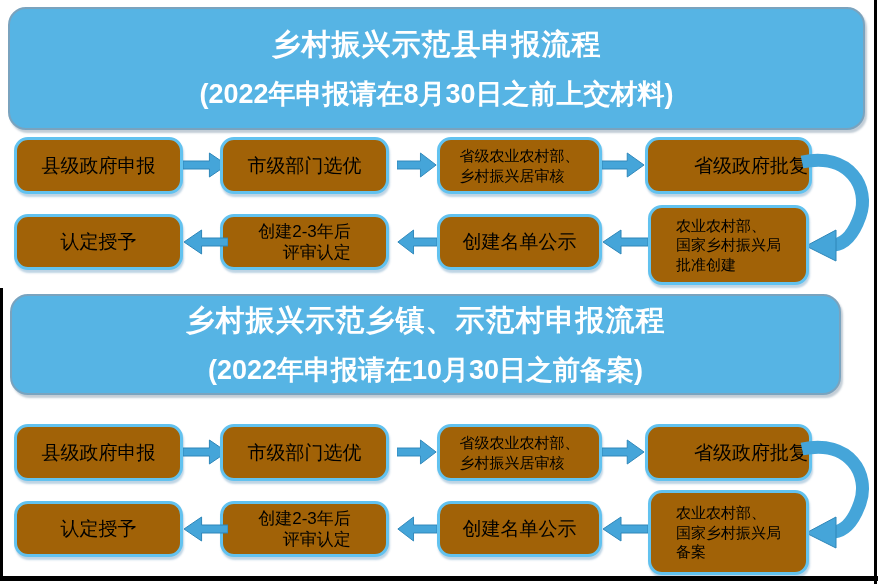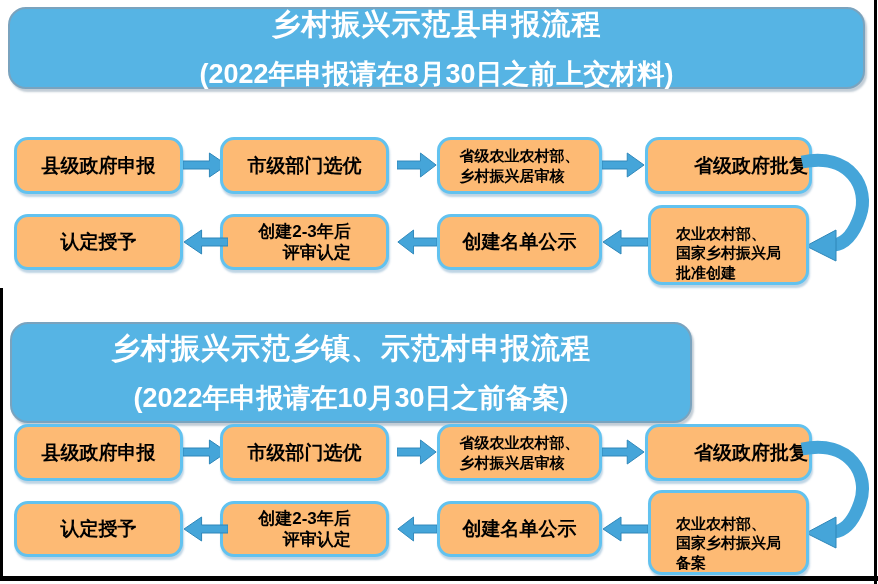--- a/index.html
+++ b/index.html
@@ -15,43 +15,43 @@
   .frame-left   { left:0;     top:288px; width:3px;  height:293px; }
 
   
   .banner {
     position:absolute; background:#56B4E4; border:2px solid #7AA3BE;
     border-radius:18px; box-sizing:border-box;
     display:flex; flex-direction:column; align-items:center; justify-content:center;
     color:#fff; font-weight:bold; text-align:center;
     box-shadow:2px 3px 2px rgba(120,145,165,.45);
   }
-  .banner-1 { left:8px;  top:7px;   width:857px; height:82px; }
-  .banner-2 { left:10px; top:294px; width:682px; height:101px;margin-top:28px; }
+  .banner-1 { left:8px;  top:7px;   width:857px; height:123px; }
+  .banner-2 { left:10px; top:294px; width:831px; height:101px; }
   .banner .title    { font-size:29px; letter-spacing:1px; }
   .banner .subtitle { font-size:27px; margin-top:11px; }
 
   
   .box {
-    position:absolute; background:#fdba74; border:3px solid #62C2EF;
+    position:absolute; background:#a16207; border:3px solid #62C2EF;
     border-radius:14px; box-sizing:border-box;
     display:flex; align-items:center; justify-content:center;
-    font-weight:bold; color:#000;
+    font-weight:normal; color:#000;
     box-shadow:1px 3px 2px rgba(110,160,195,.45);
   }
   .t        { font-size:19px; text-align:center; }
   .t.small  { font-size:15px; line-height:1.3;  white-space:pre-line; text-align:left; }
   .t.med    { font-size:17px; line-height:1.25; white-space:pre-line; text-align:right; }
 
   
   .c1  { left:14px;  width:169px; }
   .c2  { left:220px; width:169px; }
   .c3  { left:437px; width:165px; }
   .c4  { left:645px; width:167px;padding-left:45px; }
-  .c4t { left:648px; width:161px;align-items:flex-end; }
+  .c4t { left:648px; width:161px; }
   
   .r1  { top:137px; height:57px; }
   .r2  { top:214px; height:56px; }
   .r2t { top:205px; height:80px; }
   .r3  { top:424px; height:57px; }
   .r4  { top:501px; height:56px; }
   .r4t { top:490px; height:85px; }
 
   
   .arrow { position:absolute; height:28px; }

